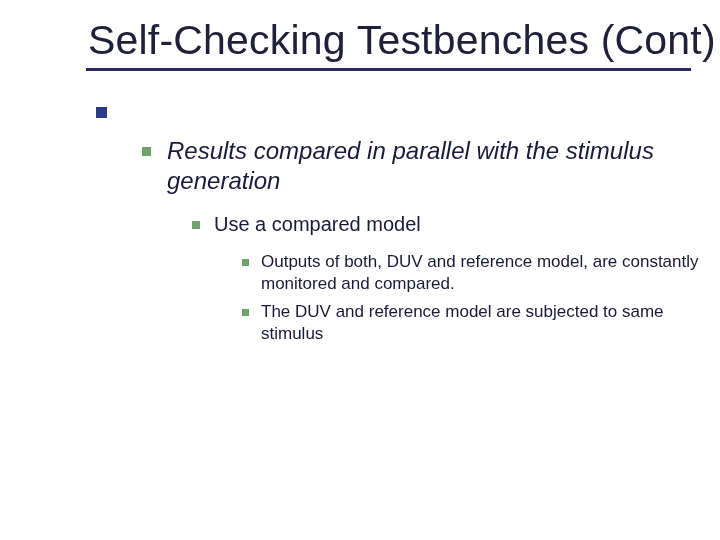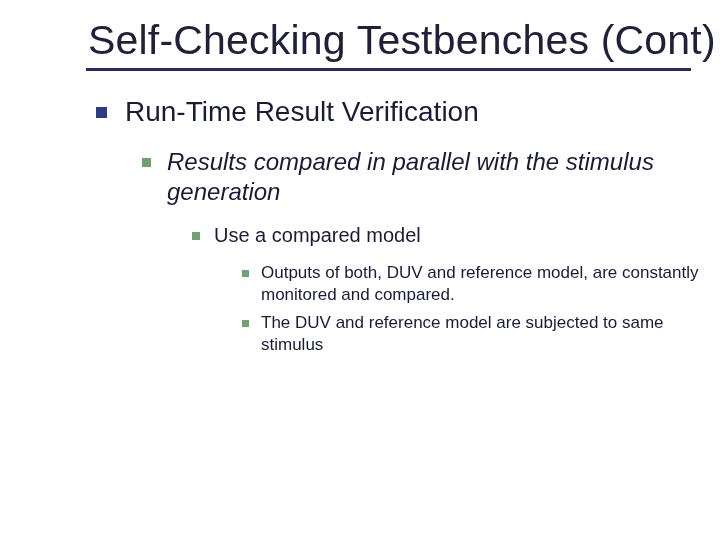--- a/index.html
+++ b/index.html
@@ -117,21 +117,20 @@
 
 <div class="slide">
 
   <h1 class="title">Self-Checking Testbenches (Cont)</h1>
   <div class="title-underline"></div>
 
   <div class="body">
 
     <div class="lvl1">
       <span class="bullet"></span>
-      <span class="text">Run-Time Result Verification</span>
     </div>
 
     <div class="lvl2">
       <span class="bullet"></span>
       <span class="text">Results compared in parallel with the stimulus generation</span>
     </div>
 
     <div class="lvl3">
       <span class="bullet"></span>
       <span class="text">Use a compared model</span>

